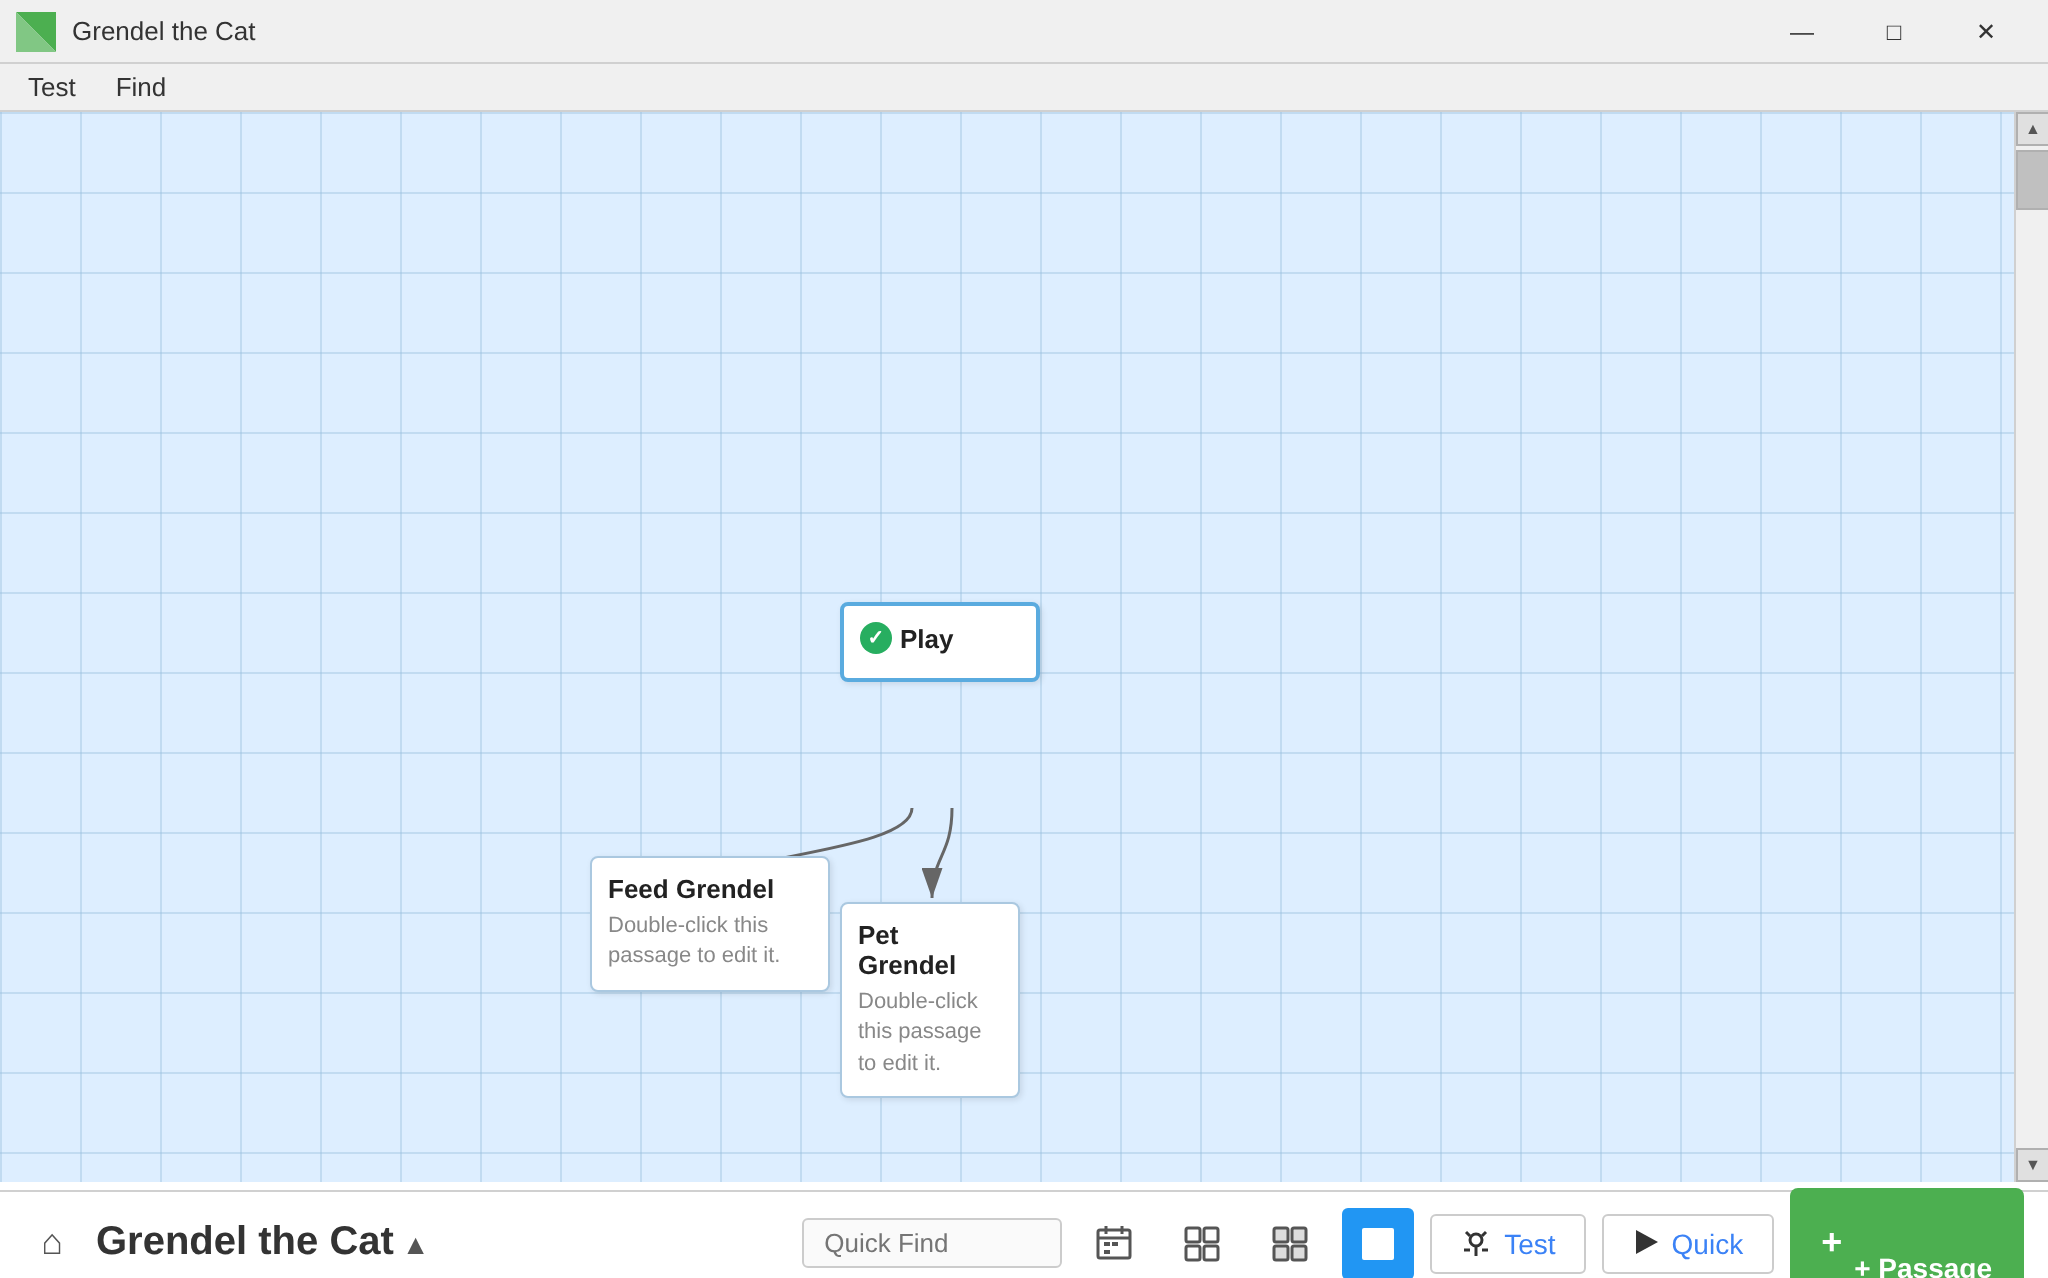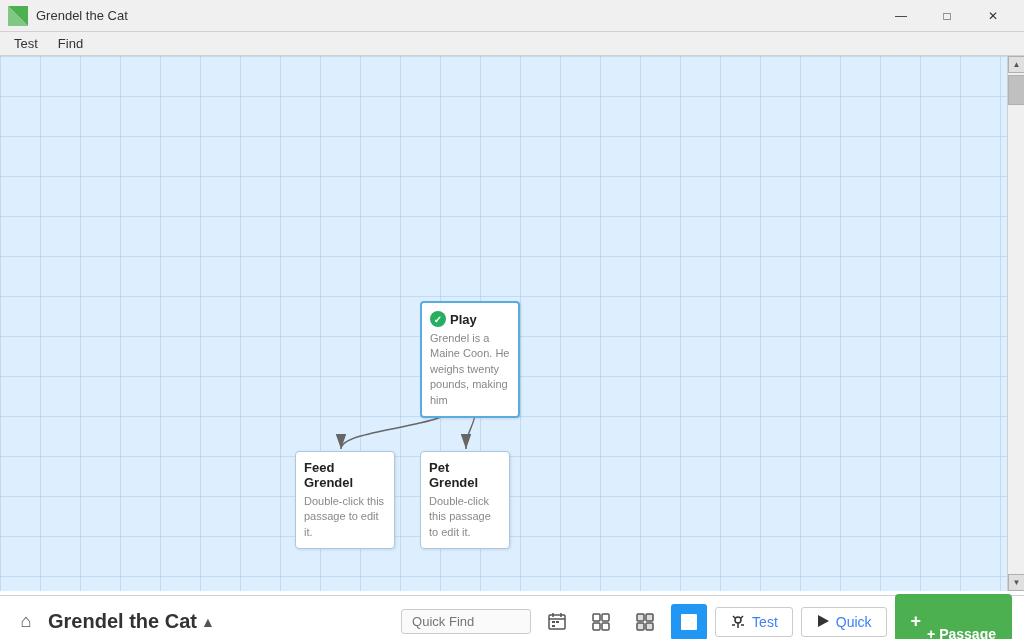--- a/index.html
+++ b/index.html
@@ -296,24 +296,23 @@
       <path d="M 456 348 C 456 372, 341 372, 341 393" stroke="#666" stroke-width="1.5" fill="none" marker-end="url(#arrowhead)"></path>
 
       <path d="M 476 348 C 476 372, 466 372, 466 393" stroke="#666" stroke-width="1.5" fill="none" marker-end="url(#arrowhead)"></path>
     </svg>
 
     <div class="passage-node start-node" style="left:420px; top:245px; width:100px;">
       <div class="passage-title">
         <span class="start-icon"></span>
         <span>Play</span>
       </div>
-      <div class="passage-body">Grendel is a Maine Coon. He weighs twenty pounds, making him</div>
     </div>
 
-    <div class="passage-node" style="left:295px; top:395px; width:100px;">
+    <div class="passage-node" style="left:295px; top:372px; width:120px;">
       <div class="passage-title">Feed Grendel</div>
       <div class="passage-body">Double-click this passage to edit it.</div>
     </div>
 
     <div class="passage-node" style="left:420px; top:395px; width:80px;">
       <div class="passage-title">Pet Grendel</div>
       <div class="passage-body">Double-click this passage to edit it.</div>
     </div>
   </div>
 

